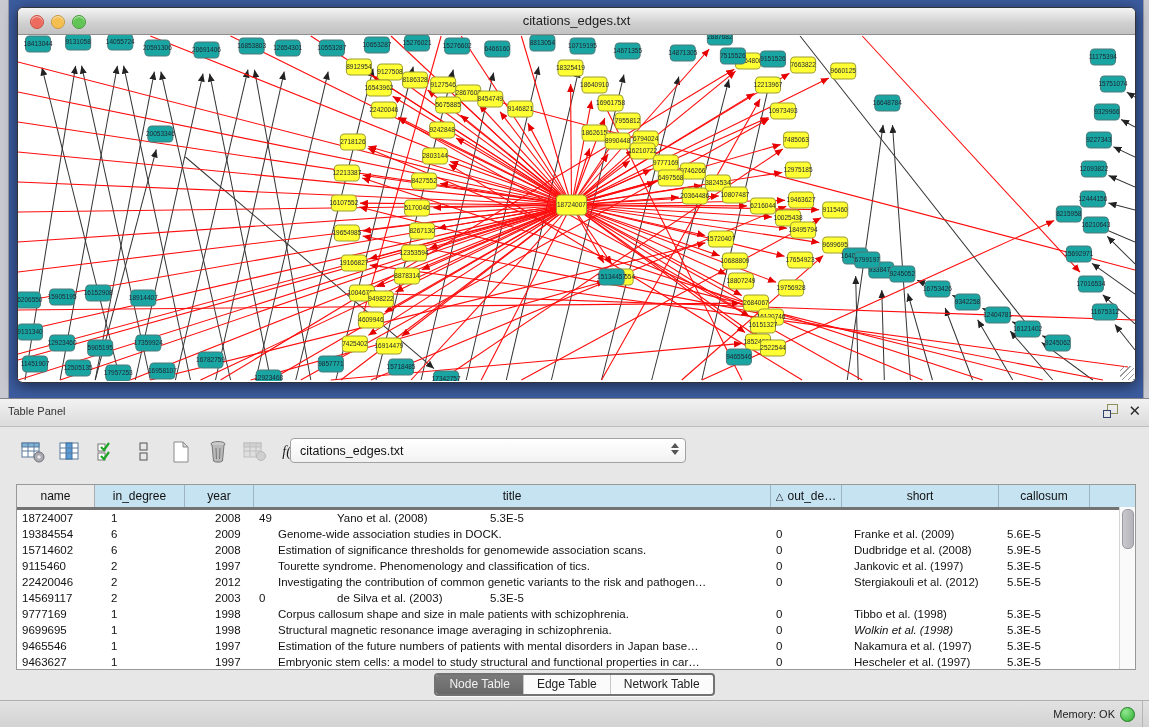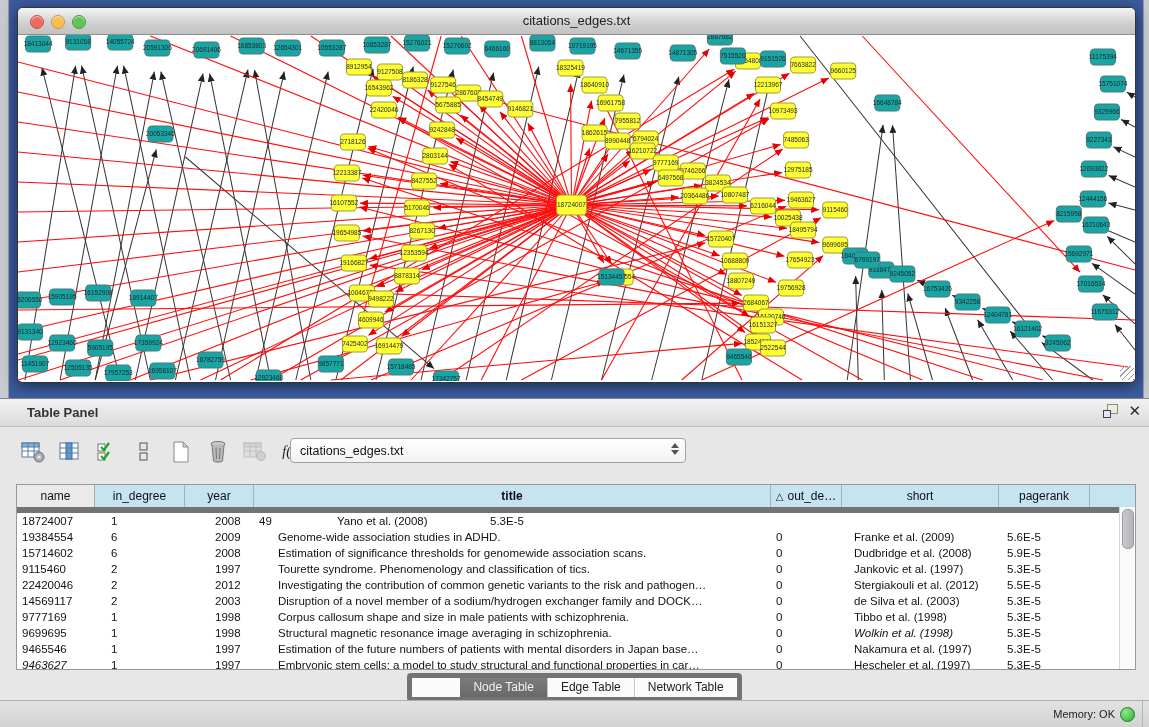--- a/index.html
+++ b/index.html
@@ -21,52 +21,52 @@
   .light.red{background:#EC6A5E;border:1px solid #C8503F;}
   .light.yellow{background:#F5BF4F;border:1px solid #C9983B;}
   .light.green{background:#61C555;border:1px solid #479A37;}
   .canvas{position:relative;width:100%;height:346px;background:#fff;}
   .canvas svg{display:block;width:100%;height:100%;}
   .resize-grip{position:absolute;right:1px;bottom:1px;width:14px;height:14px;
       background:repeating-linear-gradient(135deg,transparent 0 3px,#9a9a9a 3px 4px);}
   
   .table-panel{position:absolute;left:0;top:398px;width:1149px;height:329px;background:#E7E7E7;border-top:1px solid #83838a;}
   .panel-header{height:27px;background:linear-gradient(#F2F2F2,#DBDBDB);border-bottom:1px solid #BDBDBD;position:relative;}
-  .panel-title{position:absolute;left:27px;top:6px;font-size:13px;color:#333;font-weight:bold;}
+  .panel-title{position:absolute;left:8px;top:6px;font-size:11px;color:#333;}
   .panel-header-icons{position:absolute;right:8px;top:5px;display:flex;gap:10px;align-items:center;}
   .float-ic{width:15px;height:14px;position:relative;}
   .float-ic .sq1{position:absolute;left:4px;top:0;width:9px;height:8px;border:1.5px solid #8F8F5A;}
   .float-ic .sq2{position:absolute;left:0;bottom:0;width:6px;height:6px;border:1.5px solid #30456E;background:#E7E7E7;}
   .close-x{font-size:15px;font-weight:bold;color:#2b2b2b;line-height:14px;}
   .toolbar{position:absolute;left:0;top:28px;width:100%;height:52px;}
   .tool-icons{position:absolute;left:20px;top:12px;display:flex;gap:11px;align-items:center;}
   .tool-btn{width:26px;height:26px;display:flex;align-items:center;justify-content:center;}
   .fx{font-family:"Liberation Serif","DejaVu Serif",serif;font-style:italic;font-size:14px;color:#1b1b1b;}
   .combo{position:absolute;left:290px;top:11px;width:396px;height:25px;background:linear-gradient(#FFFFFF,#F2F2F2);
       border:1px solid #A2A2A2;border-radius:4px;font-size:12.5px;color:#111;
       display:flex;align-items:center;padding:0 24px 0 9px;box-sizing:border-box;}
   .combo .stepper{position:absolute;right:6px;top:4px;display:flex;flex-direction:column;gap:2px;}
   .combo .stepper span{width:0;height:0;border-left:4px solid transparent;border-right:4px solid transparent;}
   .combo .up{border-bottom:5px solid #555;}
   .combo .down{border-top:5px solid #555;}
   .table-wrap{position:absolute;left:16px;top:85px;width:1120px;height:186px;background:#fff;
       border:1px solid #989898;box-sizing:border-box;overflow:hidden;}
-  .thead{display:flex;height:22px;border-bottom:6px solid #737373;}
+  .thead{display:flex;height:22px;border-bottom:3px solid #737373;}
   .th{box-sizing:border-box;background:#C6E3F2;border-right:1px solid #9FB4C2;
       font-size:12px;color:#111;display:flex;align-items:center;justify-content:center;overflow:hidden;white-space:nowrap;}
   .th.gray{background:#EAEAEA;border-right:1px solid #ABABAB;}
   .th .sort{font-size:10px;margin-right:4px;color:#223;}
   .tbody .tr{display:flex;height:16px;font-size:11.5px;color:#111;}
   .td{box-sizing:border-box;overflow:hidden;white-space:nowrap;line-height:16px;}
   .vscroll{position:absolute;right:0;top:22px;bottom:0;width:15px;background:#FAFAFA;border-left:1px solid #D5D5D5;}
   .vthumb{position:absolute;left:2px;top:2px;width:10px;height:38px;border-radius:5px;
       background:linear-gradient(90deg,#C9C9CD,#B3B3B9);border:1px solid #9A9AA2;}
   .tabs{position:absolute;left:0;top:274px;width:100%;display:flex;justify-content:center;}
-  .seg{display:flex;border:5px solid #737373;border-radius:4px;overflow:hidden;background:#FBFBFB;
-      box-shadow:0 1px 0 rgba(255,255,255,.8);padding-left:48px;}
+  .seg{display:flex;border:2px solid #737373;border-radius:4px;overflow:hidden;background:#FBFBFB;
+      box-shadow:0 1px 0 rgba(255,255,255,.8);}
   .seg .tab{padding:2px 13px;font-size:12px;color:#222;border-right:1px solid #C6C6C6;cursor:default;line-height:15px;}
   .seg .tab:last-child{border-right:none;}
   .seg .tab.active{background:linear-gradient(#7B7B7B,#696969);color:#F2F2F2;}
   .statusbar{position:absolute;left:0;bottom:0;width:100%;height:27px;background:linear-gradient(#E2E2E2,#D2D2D2);
       border-top:1px solid #AFAFAF;}
   .mem{position:absolute;right:34px;top:7px;font-size:11px;color:#222;}
   .mem-dot{position:absolute;right:14px;top:6px;width:13px;height:13px;border-radius:50%;
       background:radial-gradient(circle at 35% 30%,#90E890,#2FAF2F);border:1px solid #1E7F1E;}
   .status-div{position:absolute;right:6px;top:0;height:100%;border-left:1px solid #B5B5B5;}
   
@@ -612,49 +612,49 @@
     <div class="thead" id="thead">
         <div class="th gray" style="width: 78px;">
           <span>name</span>
         </div>
         <div class="th" style="width: 90px;">
           <span>in_degree</span>
         </div>
         <div class="th" style="width: 69px;">
           <span>year</span>
         </div>
-        <div class="th" style="width: 517px; font-weight: bold;">
+        <div class="th" style="width: 517px;">
           <span>title</span>
         </div>
         <div class="th" style="width: 71px;">
           <span class="sort">△</span>
           <span>out_de…</span>
         </div>
         <div class="th" style="width: 157px;">
           <span>short</span>
         </div>
         <div class="th" style="width: 91px;">
-          <span>pagerank</span>
+          <span>callosum</span>
         </div>
         <div class="th" style="flex: 1 1 0%; border-right: none;"></div>
       </div>
     <div class="tbody" id="tbody">
         <div class="tr">
           <div class="td" style="width: 78px; padding-left: 5px;">18724007</div>
           <div class="td" style="width: 90px; padding-left: 16px;">1</div>
           <div class="td" style="width: 69px; padding-left: 30px;">2008</div>
           <div class="td" style="width: 71px; padding-left: 5px;">49</div>
           <div class="td" style="width: 157px; padding-left: 12px;">Yano et al. (2008)</div>
           <div class="td" style="width: 91px; padding-left: 8px;">5.3E-5</div>
         </div>
         <div class="tr">
           <div class="td" style="width: 78px; padding-left: 5px;">19384554</div>
           <div class="td" style="width: 90px; padding-left: 16px;">6</div>
           <div class="td" style="width: 69px; padding-left: 30px;">2009</div>
-          <div class="td" style="width: 517px; padding-left: 24px;">Genome-wide association studies in ADHD.</div>
+          <div class="td" style="width: 517px; padding-left: 24px;">Genome-wide association studies in DOCK.</div>
           <div class="td" style="width: 71px; padding-left: 5px;">0</div>
           <div class="td" style="width: 157px; padding-left: 12px;">Franke et al. (2009)</div>
           <div class="td" style="width: 91px; padding-left: 8px;">5.6E-5</div>
         </div>
         <div class="tr">
           <div class="td" style="width: 78px; padding-left: 5px;">15714602</div>
           <div class="td" style="width: 90px; padding-left: 16px;">6</div>
           <div class="td" style="width: 69px; padding-left: 30px;">2008</div>
           <div class="td" style="width: 517px; padding-left: 24px;">Estimation of significance thresholds for genomewide association scans.</div>
           <div class="td" style="width: 71px; padding-left: 5px;">0</div>
@@ -676,21 +676,20 @@
           <div class="td" style="width: 69px; padding-left: 30px;">2012</div>
           <div class="td" style="width: 517px; padding-left: 24px;">Investigating the contribution of common genetic variants to the risk and pathogen…</div>
           <div class="td" style="width: 71px; padding-left: 5px;">0</div>
           <div class="td" style="width: 157px; padding-left: 12px;">Stergiakouli et al. (2012)</div>
           <div class="td" style="width: 91px; padding-left: 8px;">5.5E-5</div>
         </div>
         <div class="tr">
           <div class="td" style="width: 78px; padding-left: 5px;">14569117</div>
           <div class="td" style="width: 90px; padding-left: 16px;">2</div>
           <div class="td" style="width: 69px; padding-left: 30px;">2003</div>
-          <div class="td" style="width: 517px; padding-left: 24px;">Disruption of a novel member of a sodium/hydrogen exchanger family and DOCK…</div>
           <div class="td" style="width: 71px; padding-left: 5px;">0</div>
           <div class="td" style="width: 157px; padding-left: 12px;">de Silva et al. (2003)</div>
           <div class="td" style="width: 91px; padding-left: 8px;">5.3E-5</div>
         </div>
         <div class="tr">
           <div class="td" style="width: 78px; padding-left: 5px;">9777169</div>
           <div class="td" style="width: 90px; padding-left: 16px;">1</div>
           <div class="td" style="width: 69px; padding-left: 30px;">1998</div>
           <div class="td" style="width: 517px; padding-left: 24px;">Corpus callosum shape and size in male patients with schizophrenia.</div>
           <div class="td" style="width: 71px; padding-left: 5px;">0</div>
@@ -709,21 +708,21 @@
         <div class="tr">
           <div class="td" style="width: 78px; padding-left: 5px;">9465546</div>
           <div class="td" style="width: 90px; padding-left: 16px;">1</div>
           <div class="td" style="width: 69px; padding-left: 30px;">1997</div>
           <div class="td" style="width: 517px; padding-left: 24px;">Estimation of the future numbers of patients with mental disorders in Japan base…</div>
           <div class="td" style="width: 71px; padding-left: 5px;">0</div>
           <div class="td" style="width: 157px; padding-left: 12px;">Nakamura et al. (1997)</div>
           <div class="td" style="width: 91px; padding-left: 8px;">5.3E-5</div>
         </div>
         <div class="tr">
-          <div class="td" style="width: 78px; padding-left: 5px; font-style: italic;">9463627</div>
+          <div class="td" style="width: 78px; padding-left: 5px;">9463627</div>
           <div class="td" style="width: 90px; padding-left: 16px;">1</div>
           <div class="td" style="width: 69px; padding-left: 30px;">1997</div>
           <div class="td" style="width: 517px; padding-left: 24px;">Embryonic stem cells: a model to study structural and functional properties in car…</div>
           <div class="td" style="width: 71px; padding-left: 5px;">0</div>
           <div class="td" style="width: 157px; padding-left: 12px;">Hescheler et al. (1997)</div>
           <div class="td" style="width: 91px; padding-left: 8px;">5.3E-5</div>
         </div>
       </div>
     <div class="vscroll">
       <div class="vthumb"></div>

